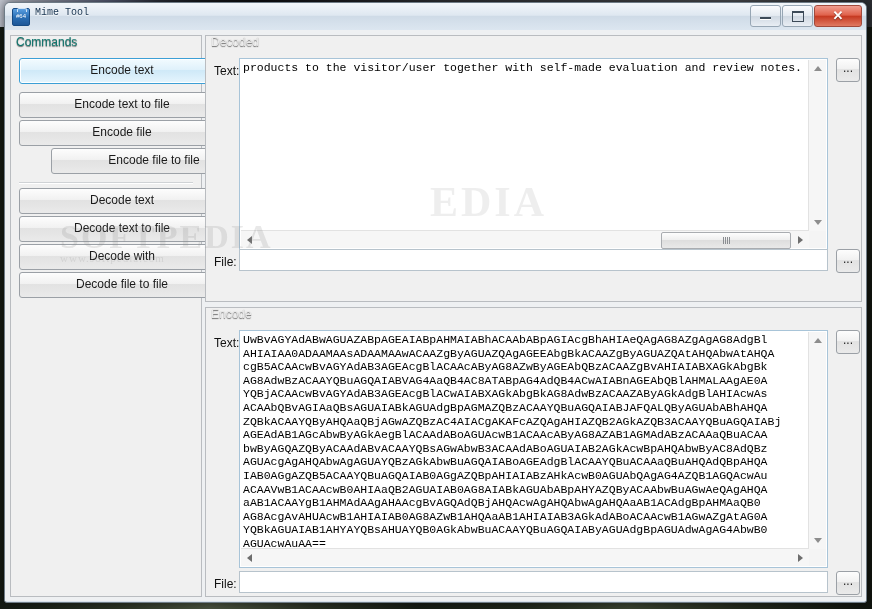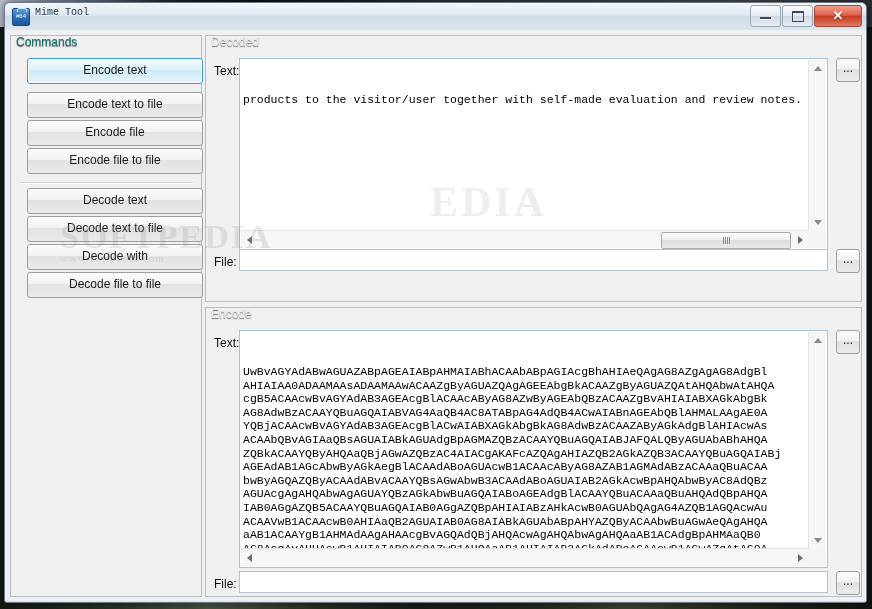--- a/index.html
+++ b/index.html
@@ -109,37 +109,37 @@
     border:1px solid #9ba0a6;border-radius:3px;
     background:linear-gradient(180deg,#fdfdfd 0%,#f1f1f1 45%,#e2e2e2 48%,#eaeaea 100%);
     font-size:12px;color:#1b1b1b;line-height:23px;text-align:center;
     font-family:"Liberation Sans",sans-serif;cursor:default;
   }
   .btn.focused{
     border:1px solid #3c9fd6;
     background:linear-gradient(180deg,#f2fbff 0%,#dff1fb 45%,#cfe9f8 48%,#e6f5fd 100%);
     box-shadow:inset 0 0 0 1px #ffffff;
   }
-  .cmdbtn{left:16px;width:174px;}
+  .cmdbtn{left:8px;width:174px;padding-left:15px;}
   .sep{
     position:absolute;left:8px;width:174px;height:1px;
     background:#cfd2d5;border-bottom:1px solid #ffffff;
   }
 
   
   .lbl{position:absolute;font-size:12px;color:#111;font-family:"Liberation Sans",sans-serif;}
   .textbox{
     position:absolute;background:#fff;border:1px solid #b7c3cc;
     box-sizing:border-box;
   }
   .textbox.multi{border:1px solid #a8c4d8;}
   .ta-content{
     position:absolute;left:3px;top:2px;right:19px;bottom:19px;overflow:hidden;
     font-family:"Liberation Mono",monospace;font-size:11.5px;color:#000;
-    line-height:13.6px;white-space:pre;margin-top:32px;
+    line-height:13.6px;white-space:pre;
   }
   .ta-content.nowrapone{white-space:nowrap;}
   .dots{
     position:absolute;width:22px;height:22px;border:1px solid #9ba0a6;border-radius:3px;
     background:linear-gradient(180deg,#fdfdfd 0%,#f1f1f1 45%,#e2e2e2 48%,#eaeaea 100%);
     font-size:12px;color:#222;text-align:center;line-height:18px;cursor:default;
   }
 
   
   .sb-v{
@@ -201,21 +201,21 @@
     </div>
 
     <div class="client">
 
       <div class="group grp-commands">
         <div class="legend" style="color:#0f766e;">Commands</div>
 
         <div class="btn cmdbtn focused" style="top:22px;">Encode text</div>
         <div class="btn cmdbtn" style="top:56px;">Encode text to file</div>
         <div class="btn cmdbtn" style="top:84px;">Encode file</div>
-        <div class="btn cmdbtn" style="top:112px;">Encode file to file</div>
+        <div class="btn cmdbtn" style="top:112px;margin-left:32px;">Encode file to file</div>
 
         <div class="sep" style="top:146px;"></div>
 
         <div class="btn cmdbtn" style="top:152px;">Decode text</div>
         <div class="btn cmdbtn" style="top:180px;">Decode text to file</div>
         <div class="btn cmdbtn" style="top:208px;">Decode with</div>
         <div class="btn cmdbtn" style="top:236px;">Decode file to file</div>
       </div>
 
       <div class="group grp-decoded">

